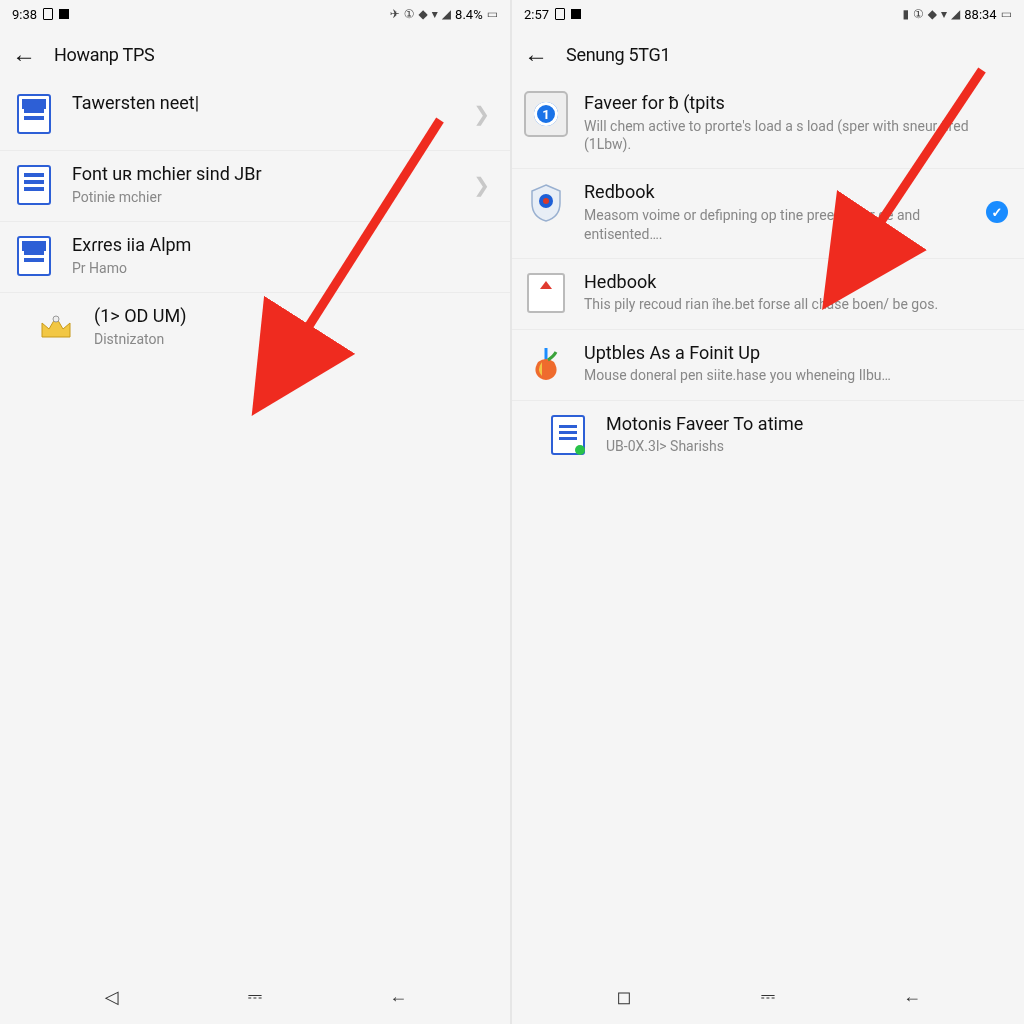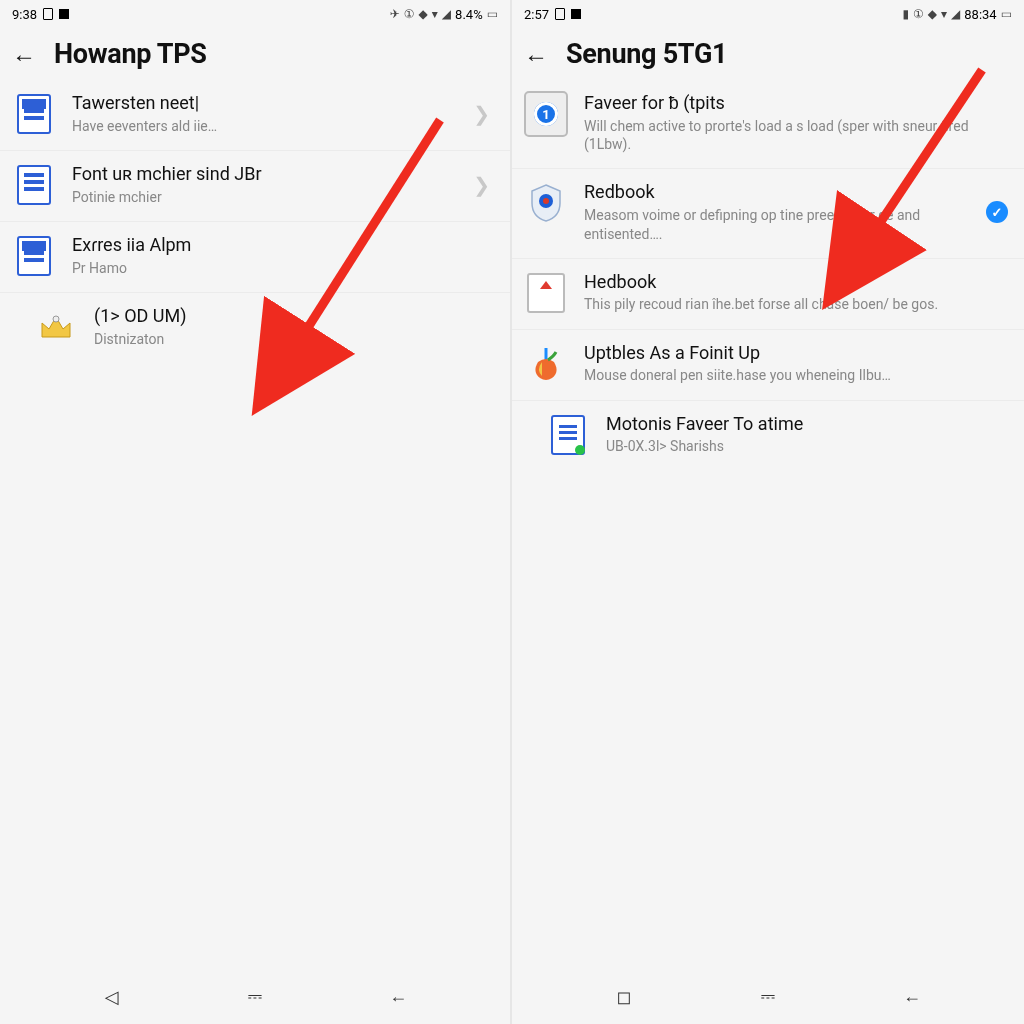--- a/index.html
+++ b/index.html
@@ -8,21 +8,21 @@
   .phone { width: 512px; height: 1024px; background: #f5f5f5; position: relative; display: flex; flex-direction: column; border-right: 2px solid #e6e6e6; }
   .phone:last-child { border-right: none; }
   .statusbar { height: 28px; display: flex; align-items: center; justify-content: space-between; padding: 0 12px; font-size: 13px; color: #000; }
   .sb-left { display: flex; align-items: center; gap: 6px; }
   .sb-right { display: flex; align-items: center; gap: 4px; }
   .sb-icon { font-size: 12px; color: #444; }
   .sq { width: 10px; height: 10px; background: #000; display: inline-block; }
   .doc { width: 10px; height: 12px; border: 1.5px solid #000; display: inline-block; border-radius: 1px; }
   .header { height: 52px; display: flex; align-items: center; padding: 0 12px; gap: 18px; }
   .back { font-size: 24px; font-weight: 600; color: #111; }
-  .title { font-size: 27px; font-weight: 700; color: #111; letter-spacing: -0.3px; }
+  .title { font-size: 18px; font-weight: 400; color: #111; letter-spacing: -0.3px; }
   .list { flex: 1; }
   .item { display: flex; align-items: flex-start; padding: 12px 16px 14px 12px; gap: 16px; border-bottom: 1px solid rgba(0,0,0,0.04); position: relative; }
   .item.noborder { border-bottom: none; margin-left: 22px; }
   .icon-wrap { width: 44px; height: 44px; display: flex; align-items: center; justify-content: center; flex-shrink: 0; }
   .txt { flex: 1; min-width: 0; }
   .item-title { font-size: 18px; font-weight: 400; color: #111; line-height: 1.25; margin-bottom: 2px; }
   .item-sub { font-size: 14px; color: #888; line-height: 1.35; }
   .chev { font-size: 20px; color: #c8c8c8; align-self: center; padding-right: 4px; }
   .check { width: 22px; height: 22px; border-radius: 50%; background: #1a8cff; display: flex; align-items: center; justify-content: center; color: #fff; font-size: 13px; font-weight: 700; align-self: center; }
   .navbar { height: 56px; display: flex; align-items: center; justify-content: space-around; padding: 0 40px; }
@@ -74,21 +74,20 @@
       <span class="back">←</span>
       <span class="title">Howanp TPS</span>
     </div>
     <div class="list">
       <div class="item">
         <div class="icon-wrap">
             <div class="ico-doc-blue top"></div>
           </div>
         <div class="txt">
           <div class="item-title">Tawersten neet|</div>
-          <div class="item-sub">Have eeventers ald iie…</div>
         </div>
         <div class="chev">❯</div>
       </div>
       <div class="item">
         <div class="icon-wrap">
             <div class="ico-doc-blue"></div>
           </div>
         <div class="txt">
           <div class="item-title">Font uʀ mchier sind JBr</div>
           <div class="item-sub">Potinie mchier</div>

